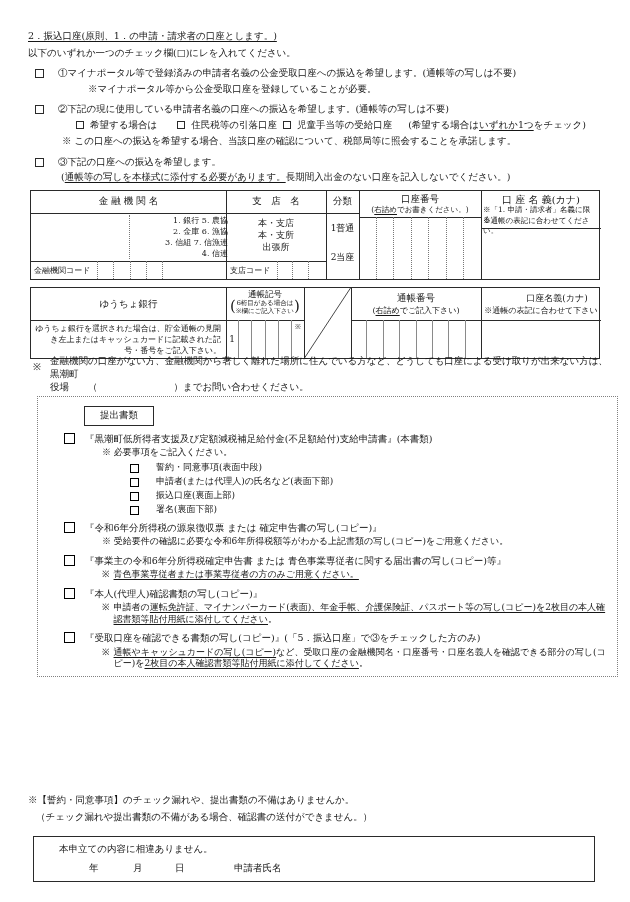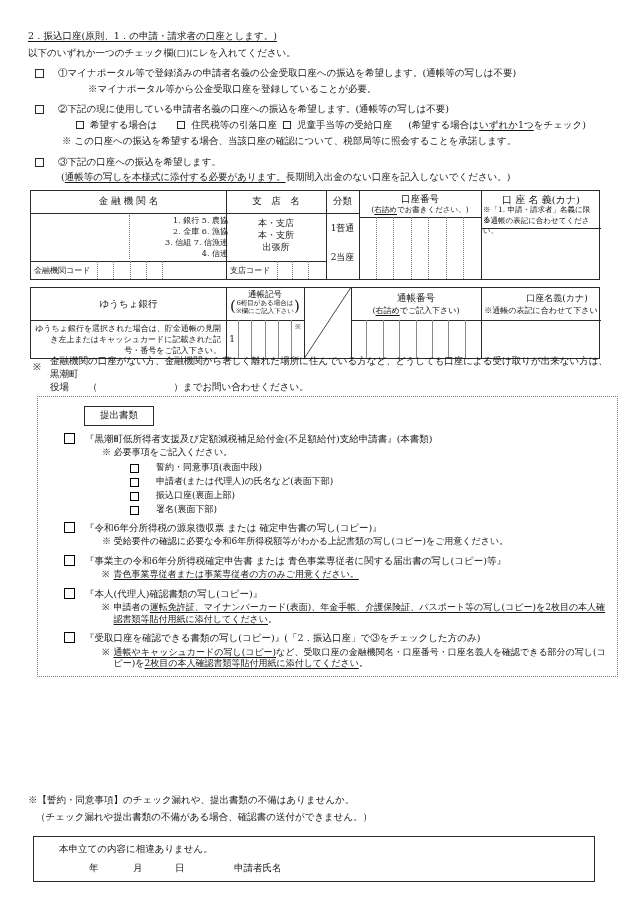--- a/index.html
+++ b/index.html
@@ -267,21 +267,21 @@
       <span>『本人(代理人)確認書類の写し(コピー)』</span>
     </div>
     <div class="doc-note">
       <span>※</span>
       <span><span>申請者の</span><span class="u">運転免許証、マイナンバーカード(表面)、年金手帳、介護保険証、パスポート等の写し(コピー)を2枚目の本人確認書類等貼付用紙に添付してください</span><span>。</span></span>
     </div>
 
     
     <div class="doc-item">
       <span class="cb bold"></span>
-      <span>『受取口座を確認できる書類の写し(コピー)』(「2．振込口座」で③をチェックした方のみ)</span>
+      <span>『受取口座を確認できる書類の写し(コピー)』(「5．振込口座」で③をチェックした方のみ)</span>
     </div>
     <div class="doc-note">
       <span>※</span>
       <span><span class="u">通帳やキャッシュカードの写し(コピー)</span><span>など、受取口座の金融機関名・口座番号・口座名義人を確認できる部分の写し(コピー)を</span><span class="u">2枚目の本人確認書類等貼付用紙に添付してください</span><span>。</span></span>
     </div>
   </div>
 
   <div class="abs" style="left:28px; top:794px;">※【誓約・同意事項】のチェック漏れや、提出書類の不備はありませんか。</div>
   <div class="abs" style="left:36px; top:811px;">（チェック漏れや提出書類の不備がある場合、確認書の送付ができません。）</div>
 

